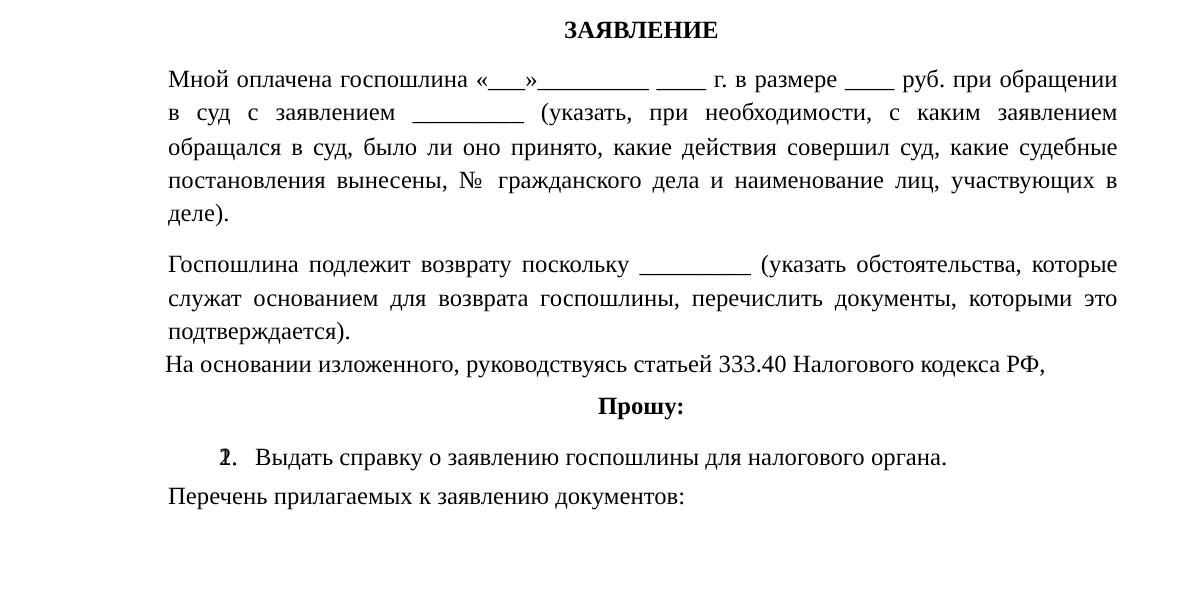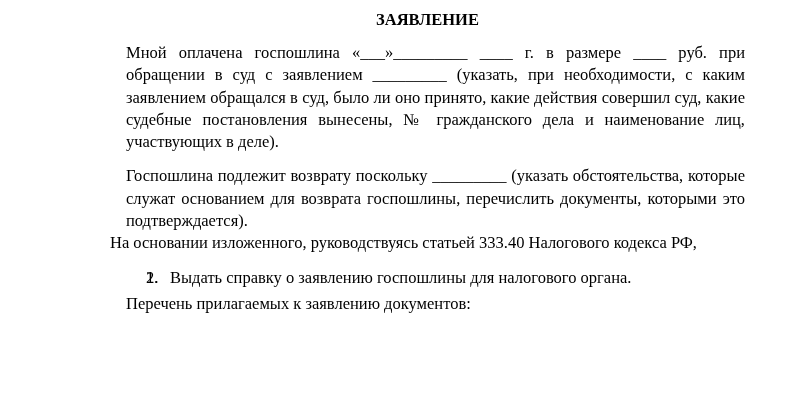--- a/index.html
+++ b/index.html
@@ -20,21 +20,21 @@
     line-height: 22.3px;
     color: #000000;
   }
   .doc-title {
     text-align: center;
     font-weight: bold;
     line-height: 21px;
     margin: 0 0 12px 0;
   }
   .para {
-    margin: 12px 0 0 16px;
+    margin: 12px 0 0 2px;
     text-align: justify;
   }
   .para.nogap {
     margin: 0;
   }
   .request-heading {
     margin: 5px 0 0 0;
     text-align: center;
     font-weight: bold;
   }
@@ -64,20 +64,21 @@
   <div class="doc-title">
     <div>ЗАЯВЛЕНИЕ</div>
   </div>
 
   <p class="para">Мной оплачена госпошлина «___»_________ ____ г. в размере ____ руб. при обращении в суд с заявлением _________ (указать, при необходимости, с каким заявлением обращался в суд, было ли оно принято, какие действия совершил суд, какие судебные постановления вынесены, № гражданского дела и наименование лиц, участвующих в деле).</p>
 
   <p class="para">Госпошлина подлежит возврату поскольку _________ (указать обстоятельства, которые служат основанием для возврата госпошлины, перечислить документы, которыми это подтверждается).</p>
 
   <p class="para nogap">На основании изложенного, руководствуясь статьей 333.40 Налогового кодекса РФ,</p>
 
+  <div class="request-heading">Прошу:</div>
 
   <div class="list">
     <div class="list-item">
       <span class="num">1.</span>
     </div>
     <div class="list-item">
       <span class="num">2.</span>
       <span class="item-text">Выдать справку о заявлению госпошлины для налогового органа.</span>
     </div>
   </div>

